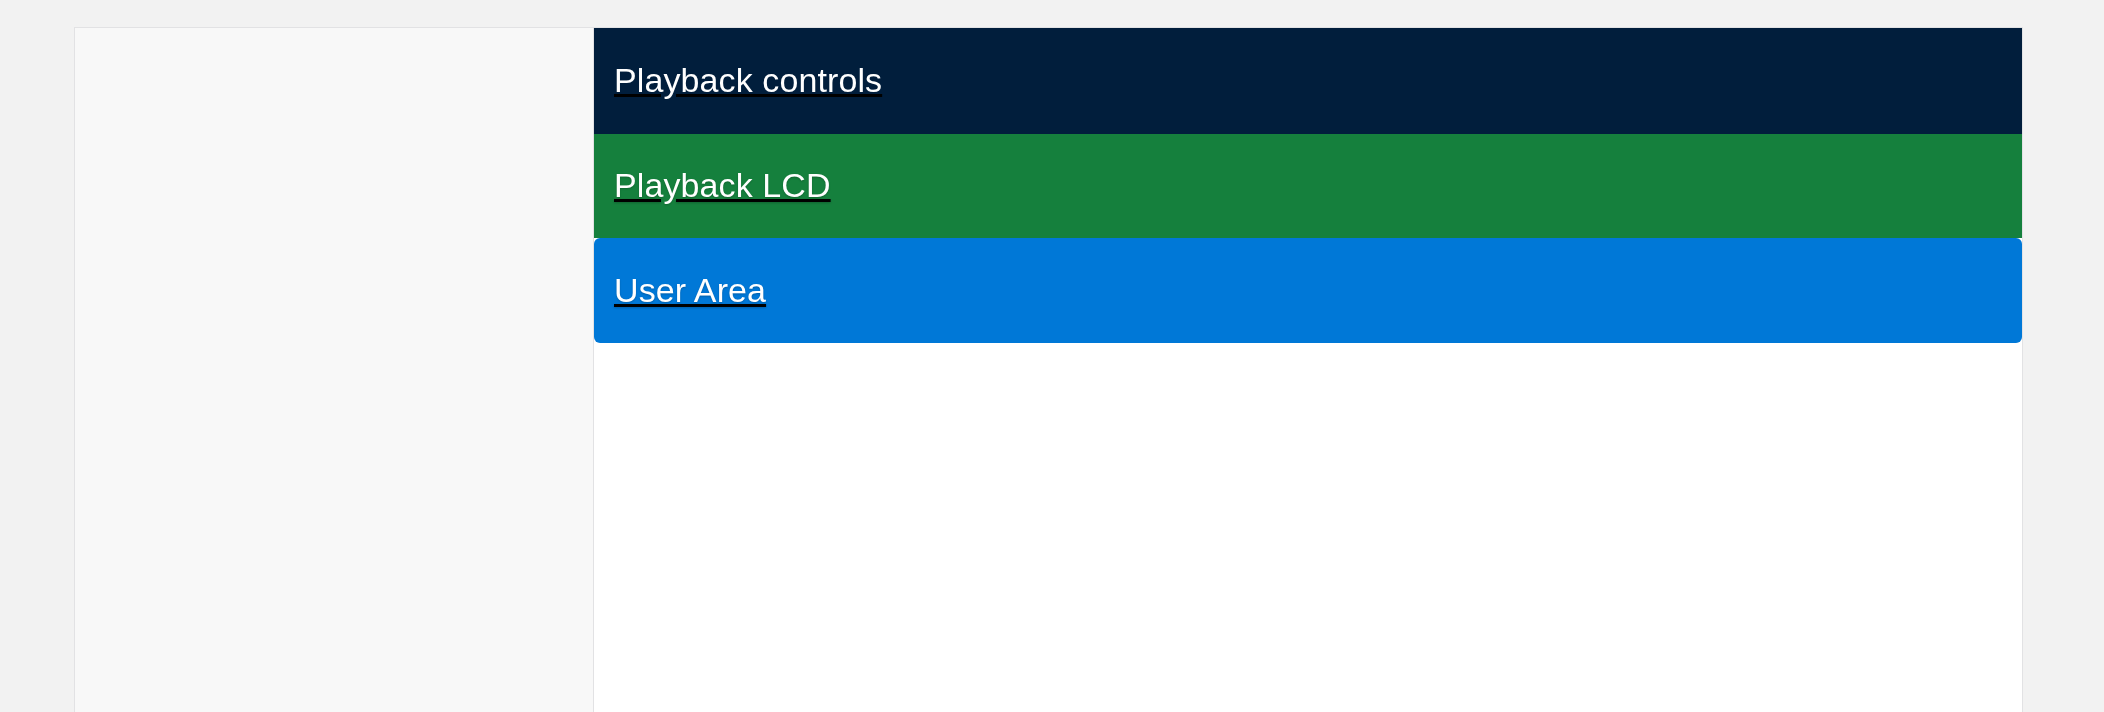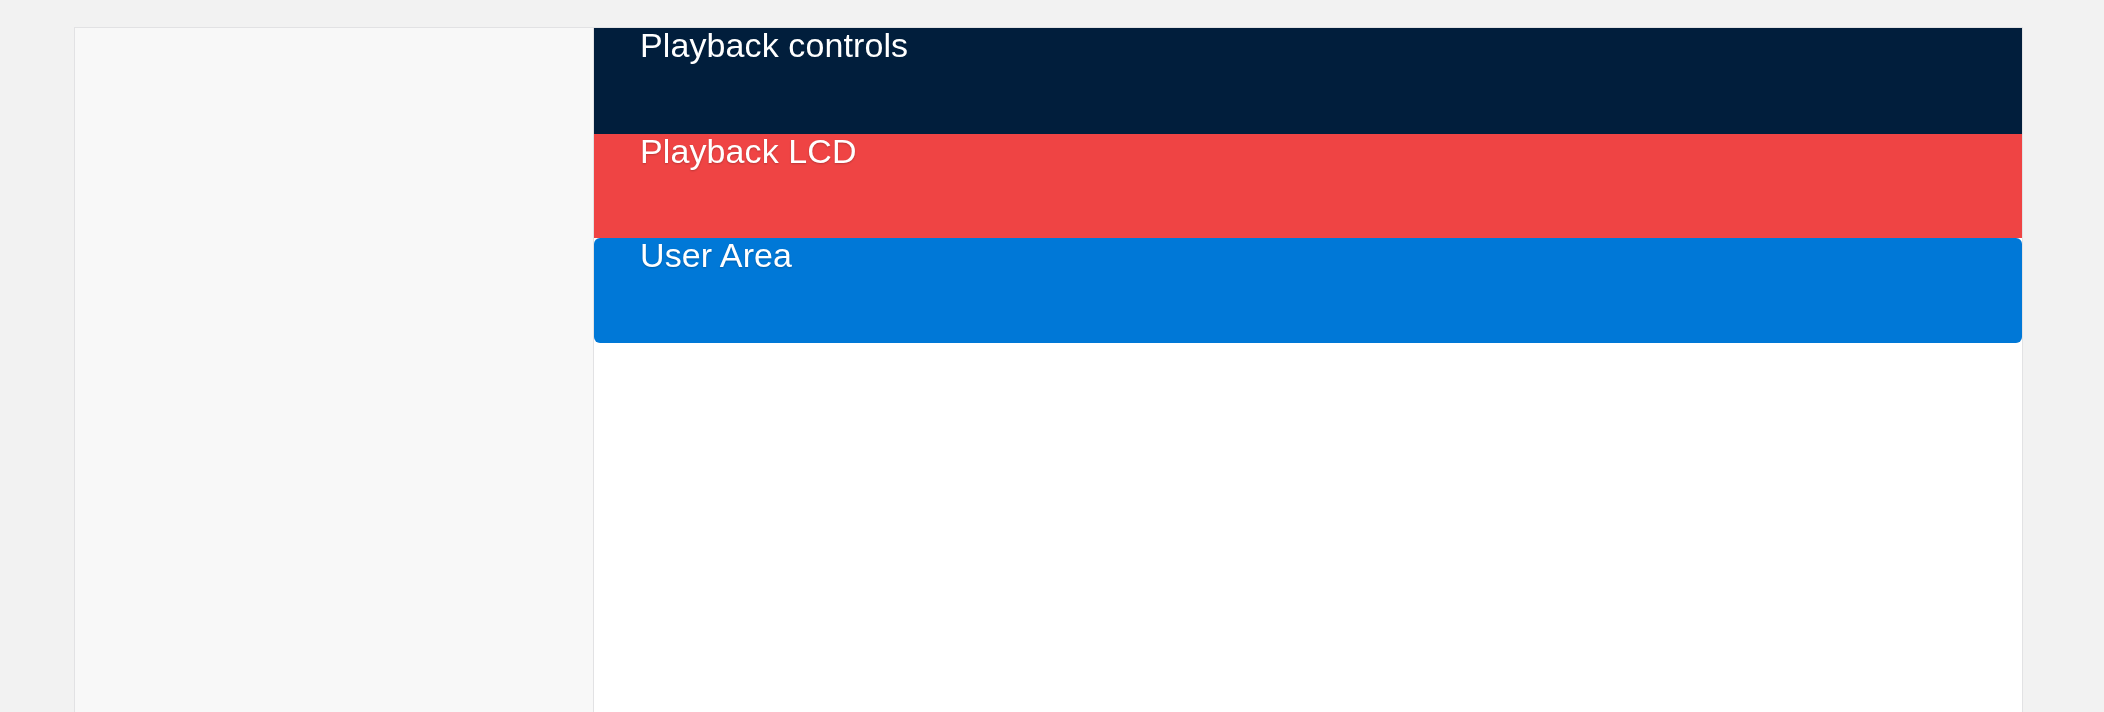--- a/index.html
+++ b/index.html
@@ -52,37 +52,39 @@
     flex: 1 1 auto;
     background: #ffffff;
     display: flex;
     flex-direction: column;
     min-width: 0;
   }
 
   .region-band {
     box-sizing: border-box;
     display: flex;
-    padding-left: 46px;
+    align-items: center;
+    padding-left: 20px;
     width: 100%;
     flex: 0 0 auto;
+    text-decoration: underline;
   }
 
   .region-band .region-label {
     color: #ffffff;
     font-size: 34px;
     line-height: 1.05;
     font-weight: 400;
     letter-spacing: 0.1px;
     white-space: nowrap;
     text-shadow: 0 1px 2px rgba(0, 0, 0, 0.22);
   }
 
   .band-playback-controls { height: 106px; background: #011e3c; }
-  .band-playback-lcd      { height: 104px; background: #ef4444; }
+  .band-playback-lcd      { height: 104px; background: #15803d; }
   .band-user-area         { height: 105px; background: #0078d7; border-radius: 6px; }
 
   .band-playback-controls .region-label {
     text-shadow: none;
   }
 
   
   .region-empty {
     flex: 1 1 auto;
     background: #ffffff;

